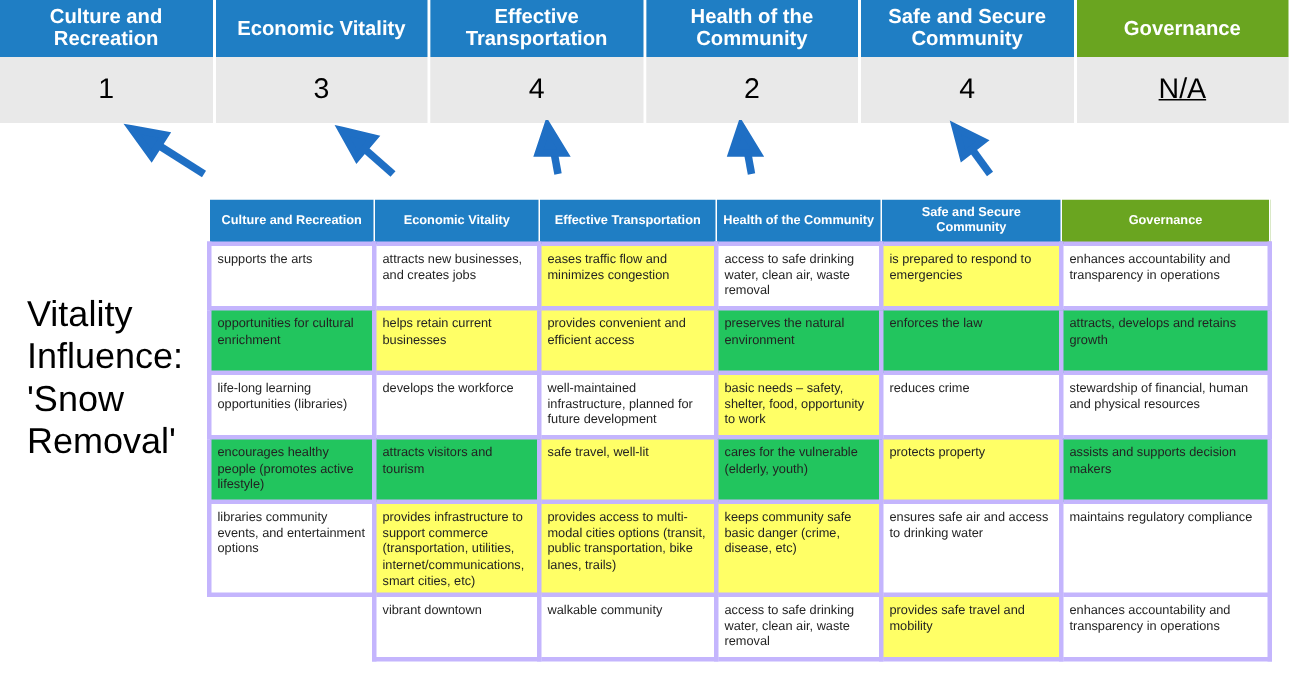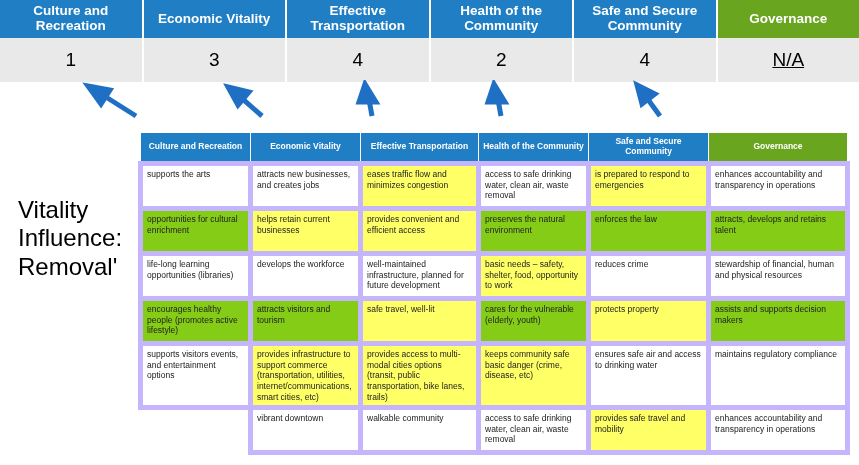--- a/index.html
+++ b/index.html
@@ -111,27 +111,27 @@
     line-height: 1.15;
   }
   .matrix th.gov {
     background: #6aa520;
   }
   .matrix td {
     font-size: 8.5px;
     color: #222222;
     vertical-align: top;
     padding: 3px 4px;
-    border: 5px solid #c4b5fd;
+    border: 3px solid #c4b5fd;
     background: #ffffff;
     line-height: 1.25;
     height: 34px;
   }
   .matrix tr.alt td {
-    background: #84cc16;
+    background: #22c55e;
   }
   .matrix td.hl {
     background: #ffff66 !important;
   }
   .matrix td.empty {
     background: #ffffff !important;
     border: none;
   }
 </style>
 </head>
@@ -182,20 +182,21 @@
     <g>
       <line x1="660" y1="36" x2="644" y2="14"></line>
       <polygon points="637,5 655,14 642,24"></polygon>
     </g>
   </g>
 </svg>
 
 <div class="caption">
   <div>Vitality</div>
   <div>Influence:</div>
+  <div>'Snow</div>
   <div>Removal'</div>
 </div>
 
 <table class="matrix">
   <colgroup>
     <col style="width:110px">
     <col style="width:110px">
     <col style="width:118px">
     <col style="width:110px">
     <col style="width:120px">
@@ -219,40 +220,40 @@
       <td>access to safe drinking water, clean air, waste removal</td>
       <td class="hl">is prepared to respond to emergencies</td>
       <td>enhances accountability and transparency in operations</td>
     </tr>
     <tr class="alt">
       <td>opportunities for cultural enrichment</td>
       <td class="hl">helps retain current businesses</td>
       <td class="hl">provides convenient and efficient access</td>
       <td>preserves the natural environment</td>
       <td>enforces the law</td>
-      <td>attracts, develops and retains talent</td>
+      <td>attracts, develops and retains growth</td>
     </tr>
     <tr>
       <td>life-long learning opportunities (libraries)</td>
       <td>develops the workforce</td>
       <td>well-maintained infrastructure, planned for future development</td>
       <td class="hl">basic needs – safety, shelter, food, opportunity to work</td>
       <td>reduces crime</td>
       <td>stewardship of financial, human and physical resources</td>
     </tr>
     <tr class="alt">
       <td>encourages healthy people (promotes active lifestyle)</td>
       <td>attracts visitors and tourism</td>
       <td class="hl">safe travel, well-lit</td>
       <td>cares for the vulnerable (elderly, youth)</td>
       <td class="hl">protects property</td>
       <td>assists and supports decision makers</td>
     </tr>
     <tr>
-      <td>supports visitors events, and entertainment options</td>
+      <td>libraries community events, and entertainment options</td>
       <td class="hl">provides infrastructure to support commerce (transportation, utilities, internet/communications, smart cities, etc)</td>
       <td class="hl">provides access to multi-modal cities options (transit, public transportation, bike lanes, trails)</td>
       <td class="hl">keeps community safe basic danger (crime, disease, etc)</td>
       <td>ensures safe air and access to drinking water</td>
       <td>maintains regulatory compliance</td>
     </tr>
     <tr>
       <td class="empty"></td>
       <td>vibrant downtown</td>
       <td>walkable community</td>

